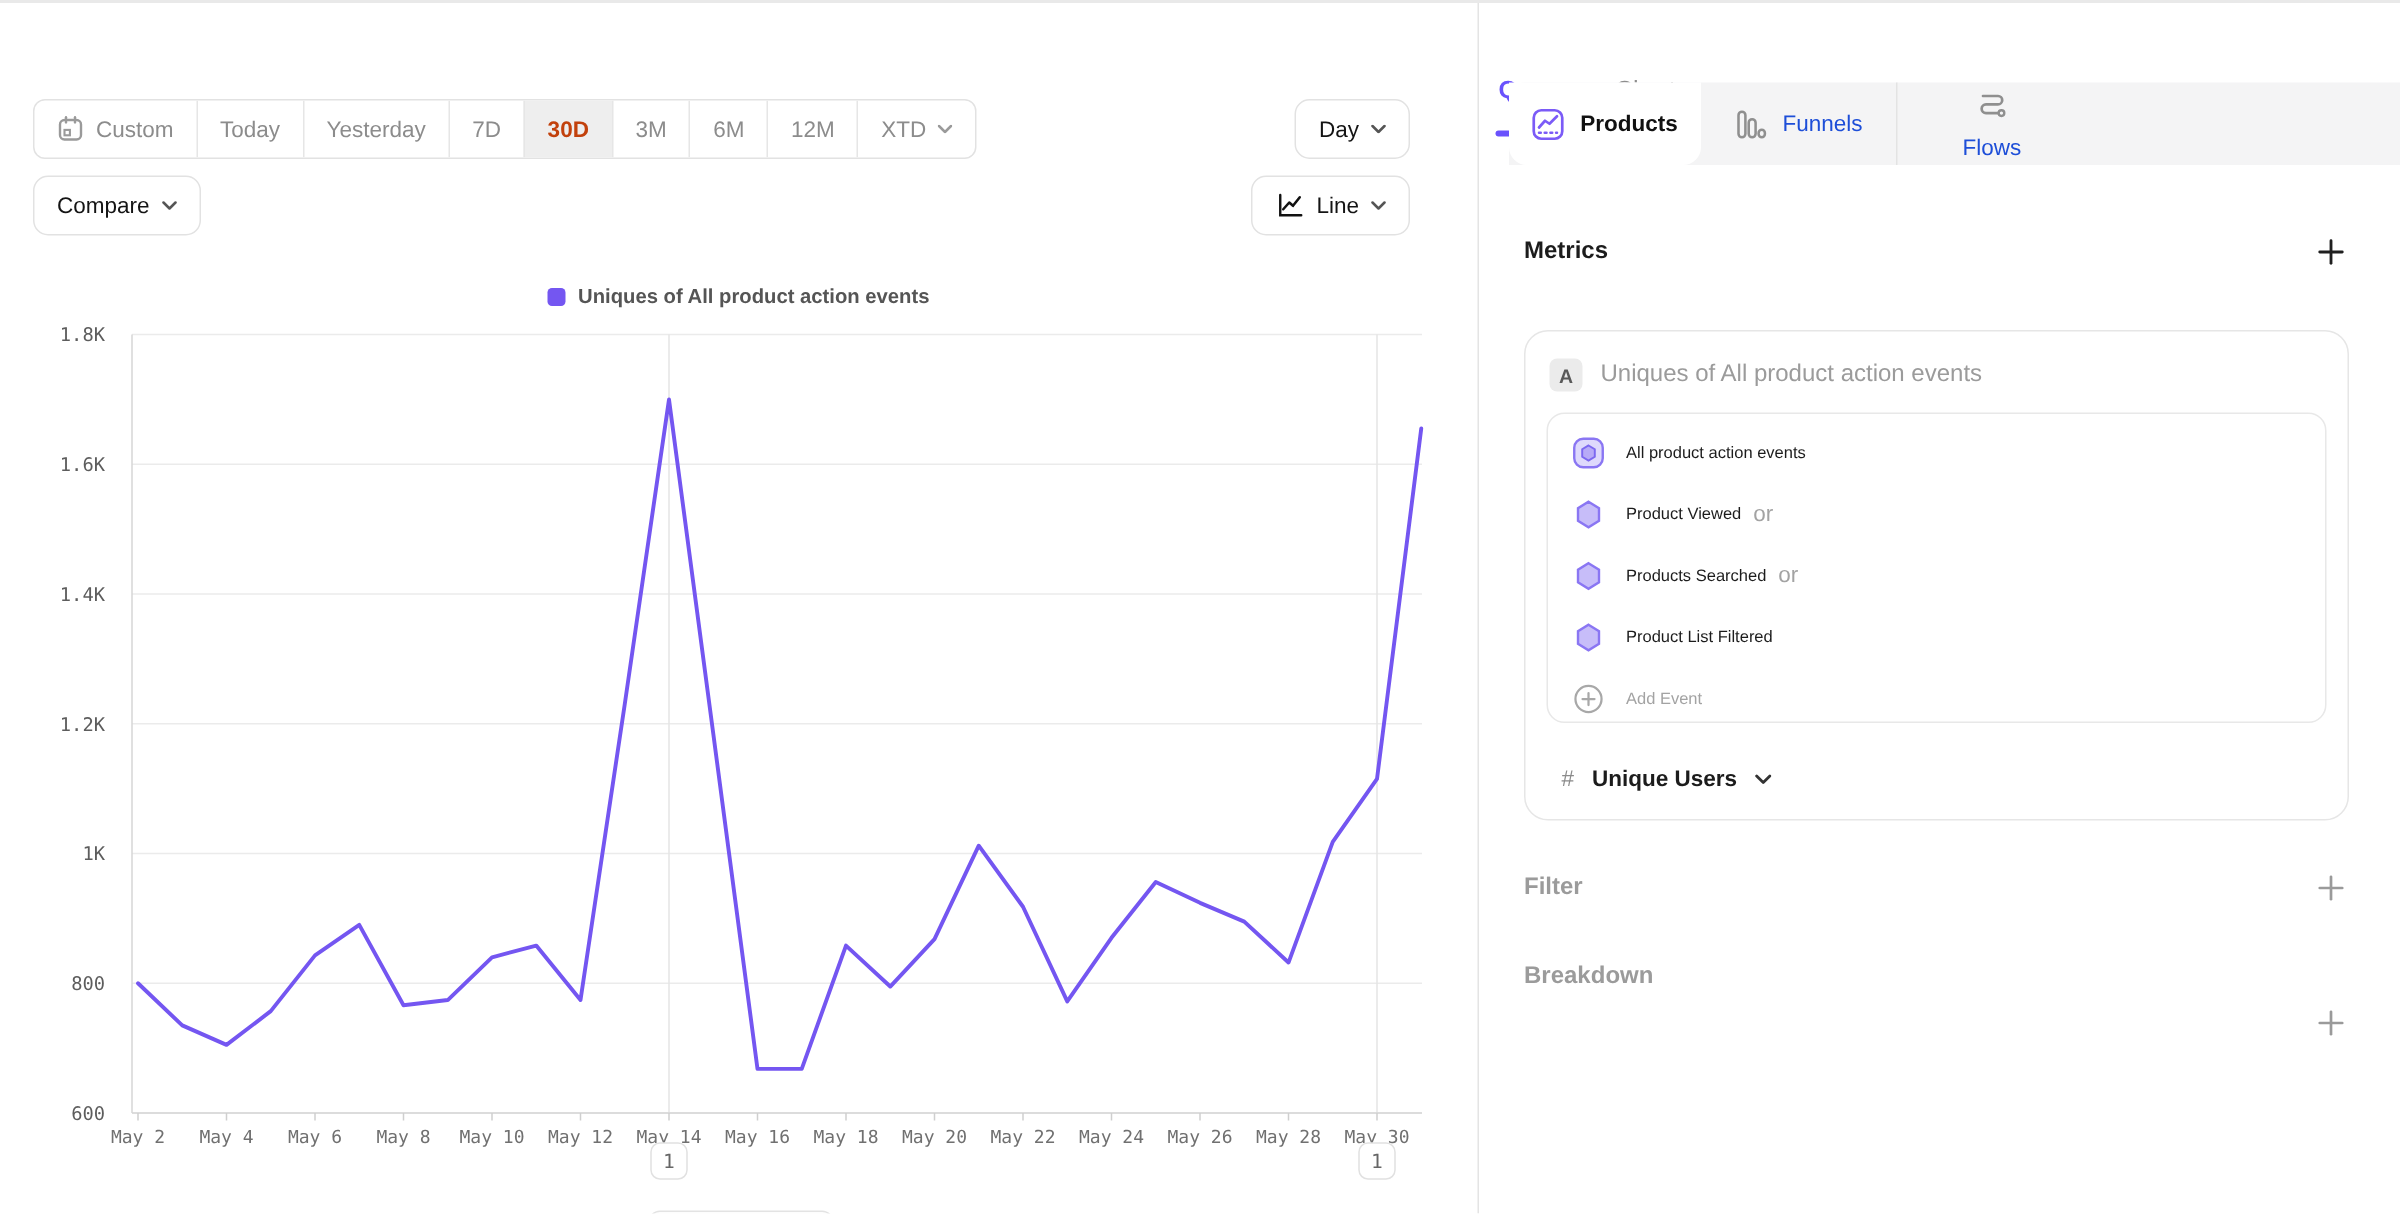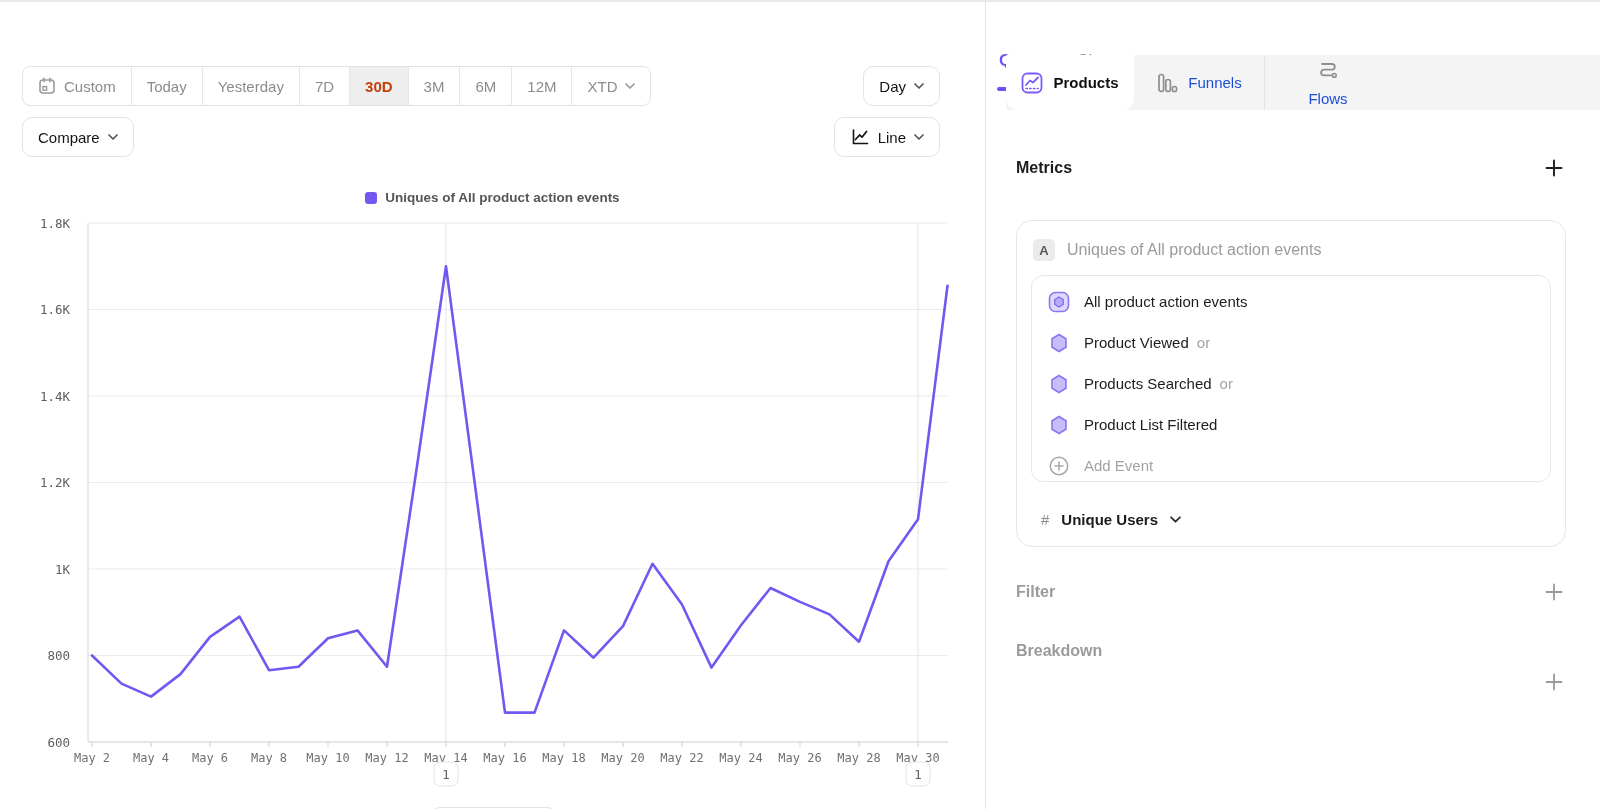--- a/index.html
+++ b/index.html
@@ -87,21 +87,21 @@
     display:flex; align-items:center; justify-content:center;
     font-size:13px; font-weight:700; color:#5a5a5a;
   }
   .metric-title { font-size:16px; color:#9b9b9b; }
 
   #event-list {
     position:absolute; left:14px; right:14px; top:54px; bottom:64px;
     border:1px solid #e8e8e8; border-radius:12px; background:#fff; padding:5px 0;
   }
   .event-row { display:flex; align-items:center; gap:14px; height:41px; padding:0 16px; cursor:pointer; }
-  .event-name { font-size:15px; font-weight:500; color:#1c1c1c; }
+  .event-name { font-size:11px; font-weight:500; color:#1c1c1c; }
   .event-suffix { font-size:15px; color:#a3a3a3; margin-left:-6px; }
   .event-row.muted .event-name { color:#a3a3a3; font-weight:400; }
 
   .measure-row { position:absolute; left:24px; bottom:18px; display:flex; align-items:center; gap:12px; cursor:pointer; }
   .measure-symbol { font-size:15px; color:#8b8b8b; }
   .measure-label { font-size:15px; font-weight:600; color:#1c1c1c; }
 
   .ghost-head { color:#9b9b9b; }
 </style>
 </head>

